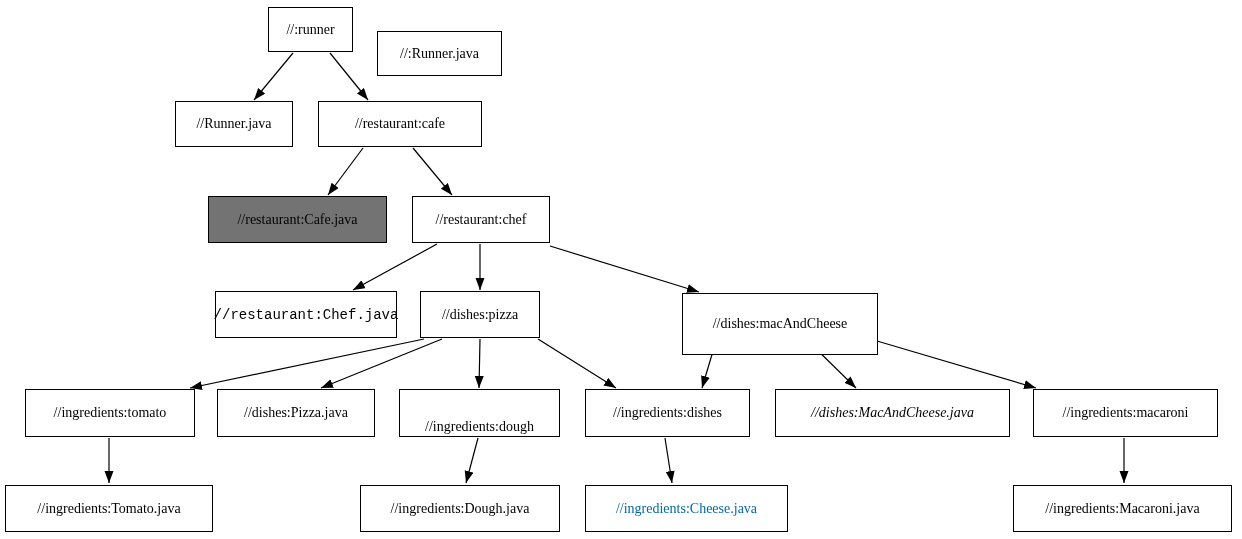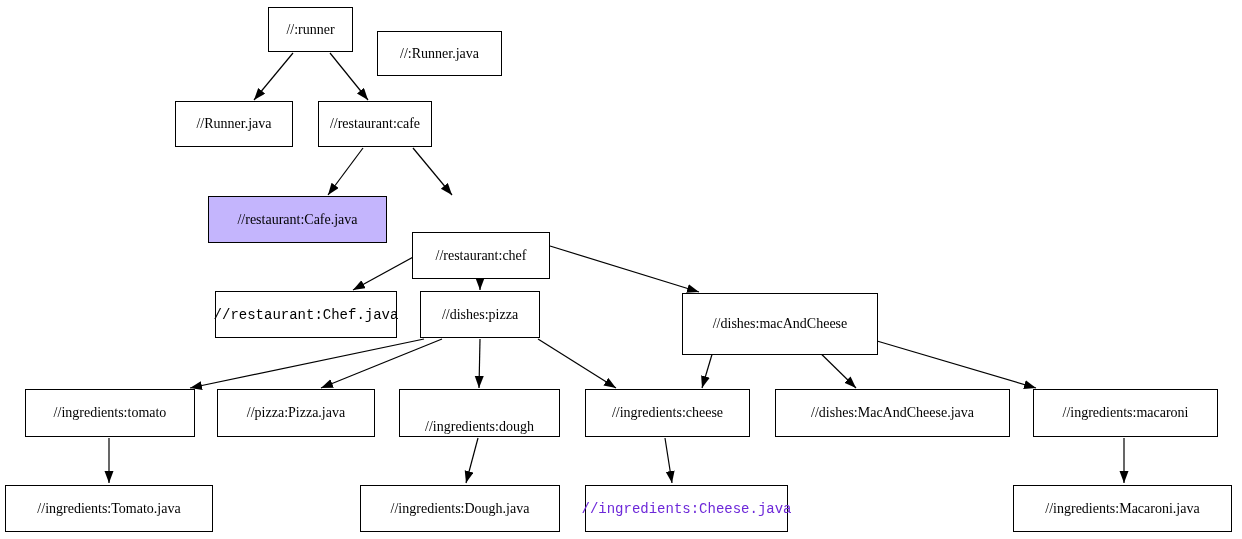--- a/index.html
+++ b/index.html
@@ -78,62 +78,62 @@
   <div id="node-layer">
       <div class="node" style="left: 268px; top: 7px; width: 85px; height: 45px; border-color: rgb(0, 0, 0); background: rgb(255, 255, 255);">
         <span style="color: rgb(0, 0, 0);">//:runner</span>
       </div>
       <div class="node" style="left: 377px; top: 7px; width: 125px; height: 45px; border-color: rgb(0, 0, 0); background: rgb(255, 255, 255); margin-top: 24px;">
         <span style="color: rgb(0, 0, 0);">//:Runner.java</span>
       </div>
       <div class="node" style="left: 175px; top: 101px; width: 118px; height: 46px; border-color: rgb(0, 0, 0); background: rgb(255, 255, 255);">
         <span style="color: rgb(0, 0, 0);">//Runner.java</span>
       </div>
-      <div class="node" style="left: 318px; top: 101px; width: 114px; height: 46px; border-color: rgb(0, 0, 0); background: rgb(255, 255, 255); text-align: right;">
+      <div class="node" style="left: 318px; top: 101px; width: 164px; height: 46px; border-color: rgb(0, 0, 0); background: rgb(255, 255, 255); text-align: right;">
         <span style="color: rgb(0, 0, 0);">//restaurant:cafe</span>
       </div>
-      <div class="node" style="left: 208px; top: 196px; width: 179px; height: 47px; border-color: rgb(0, 0, 0); background: #c4b5fd;">
+      <div class="node" style="left: 208px; top: 196px; width: 179px; height: 47px; border-color: rgb(0, 0, 0); background: #737373;">
         <span style="color: rgb(0, 0, 0);">//restaurant:Cafe.java</span>
       </div>
-      <div class="node" style="left: 412px; top: 196px; width: 138px; height: 47px; border-color: rgb(0, 0, 0); background: rgb(255, 255, 255); margin-top: 36px;">
+      <div class="node" style="left: 412px; top: 196px; width: 138px; height: 47px; border-color: rgb(0, 0, 0); background: rgb(255, 255, 255);">
         <span style="color: rgb(0, 0, 0);">//restaurant:chef</span>
       </div>
       <div class="node" style="left: 215px; top: 291px; width: 182px; height: 47px; border-color: rgb(0, 0, 0); background: rgb(255, 255, 255);">
         <span style="color: rgb(0, 0, 0); font-family: Liberation Mono, monospace;">//restaurant:Chef.java</span>
       </div>
       <div class="node" style="left: 420px; top: 291px; width: 120px; height: 47px; border-color: rgb(0, 0, 0); background: rgb(255, 255, 255);">
         <span style="color: rgb(0, 0, 0);">//dishes:pizza</span>
       </div>
       <div class="node" style="left: 682px; top: 293px; width: 196px; height: 62px; border-color: rgb(0, 0, 0); background: rgb(255, 255, 255);">
         <span style="color: rgb(0, 0, 0);">//dishes:macAndCheese</span>
       </div>
       <div class="node" style="left: 25px; top: 389px; width: 170px; height: 48px; border-color: rgb(0, 0, 0); background: rgb(255, 255, 255);">
         <span style="color: rgb(0, 0, 0);">//ingredients:tomato</span>
       </div>
       <div class="node" style="left: 217px; top: 389px; width: 158px; height: 48px; border-color: rgb(0, 0, 0); background: rgb(255, 255, 255);">
-        <span style="color: rgb(0, 0, 0);">//pizza:Pizza.java</span>
+        <span style="color: rgb(0, 0, 0);">//dishes:Pizza.java</span>
       </div>
       <div class="node" style="left: 399px; top: 389px; width: 161px; height: 48px; border-color: rgb(0, 0, 0); background: rgb(255, 255, 255);">
         <span style="color: rgb(0, 0, 0); margin-top: 28px;">//ingredients:dough</span>
       </div>
       <div class="node" style="left: 585px; top: 389px; width: 165px; height: 48px; border-color: rgb(0, 0, 0); background: rgb(255, 255, 255);">
-        <span style="color: rgb(0, 0, 0);">//ingredients:cheese</span>
+        <span style="color: rgb(0, 0, 0);">//ingredients:dishes</span>
       </div>
-      <div class="node" style="left: 775px; top: 389px; width: 235px; height: 48px; border-color: rgb(0, 0, 0); background: rgb(255, 255, 255);">
+      <div class="node" style="left: 775px; top: 389px; width: 235px; height: 48px; border-color: rgb(0, 0, 0); background: rgb(255, 255, 255); font-style: italic;">
         <span style="color: rgb(0, 0, 0);">//dishes:MacAndCheese.java</span>
       </div>
       <div class="node" style="left: 1033px; top: 389px; width: 185px; height: 48px; border-color: rgb(0, 0, 0); background: rgb(255, 255, 255);">
         <span style="color: rgb(0, 0, 0);">//ingredients:macaroni</span>
       </div>
       <div class="node" style="left: 5px; top: 485px; width: 208px; height: 47px; border-color: rgb(0, 0, 0); background: rgb(255, 255, 255);">
         <span style="color: rgb(0, 0, 0);">//ingredients:Tomato.java</span>
       </div>
       <div class="node" style="left: 360px; top: 485px; width: 200px; height: 47px; border-color: rgb(0, 0, 0); background: rgb(255, 255, 255); text-align: center;">
         <span style="color: rgb(0, 0, 0);">//ingredients:Dough.java</span>
       </div>
       <div class="node" style="left: 585px; top: 485px; width: 203px; height: 47px; border-color: rgb(0, 0, 0); background: rgb(255, 255, 255);">
-        <span style="color: #6d28d9; font-family: Liberation Mono, monospace;">//ingredients:Cheese.java</span>
+        <span style="color: #0369a1;">//ingredients:Cheese.java</span>
       </div>
       <div class="node" style="left: 1013px; top: 485px; width: 219px; height: 47px; border-color: rgb(0, 0, 0); background: rgb(255, 255, 255);">
         <span style="color: rgb(0, 0, 0);">//ingredients:Macaroni.java</span>
       </div>
     </div>
 </div>
 
 </body></html>

